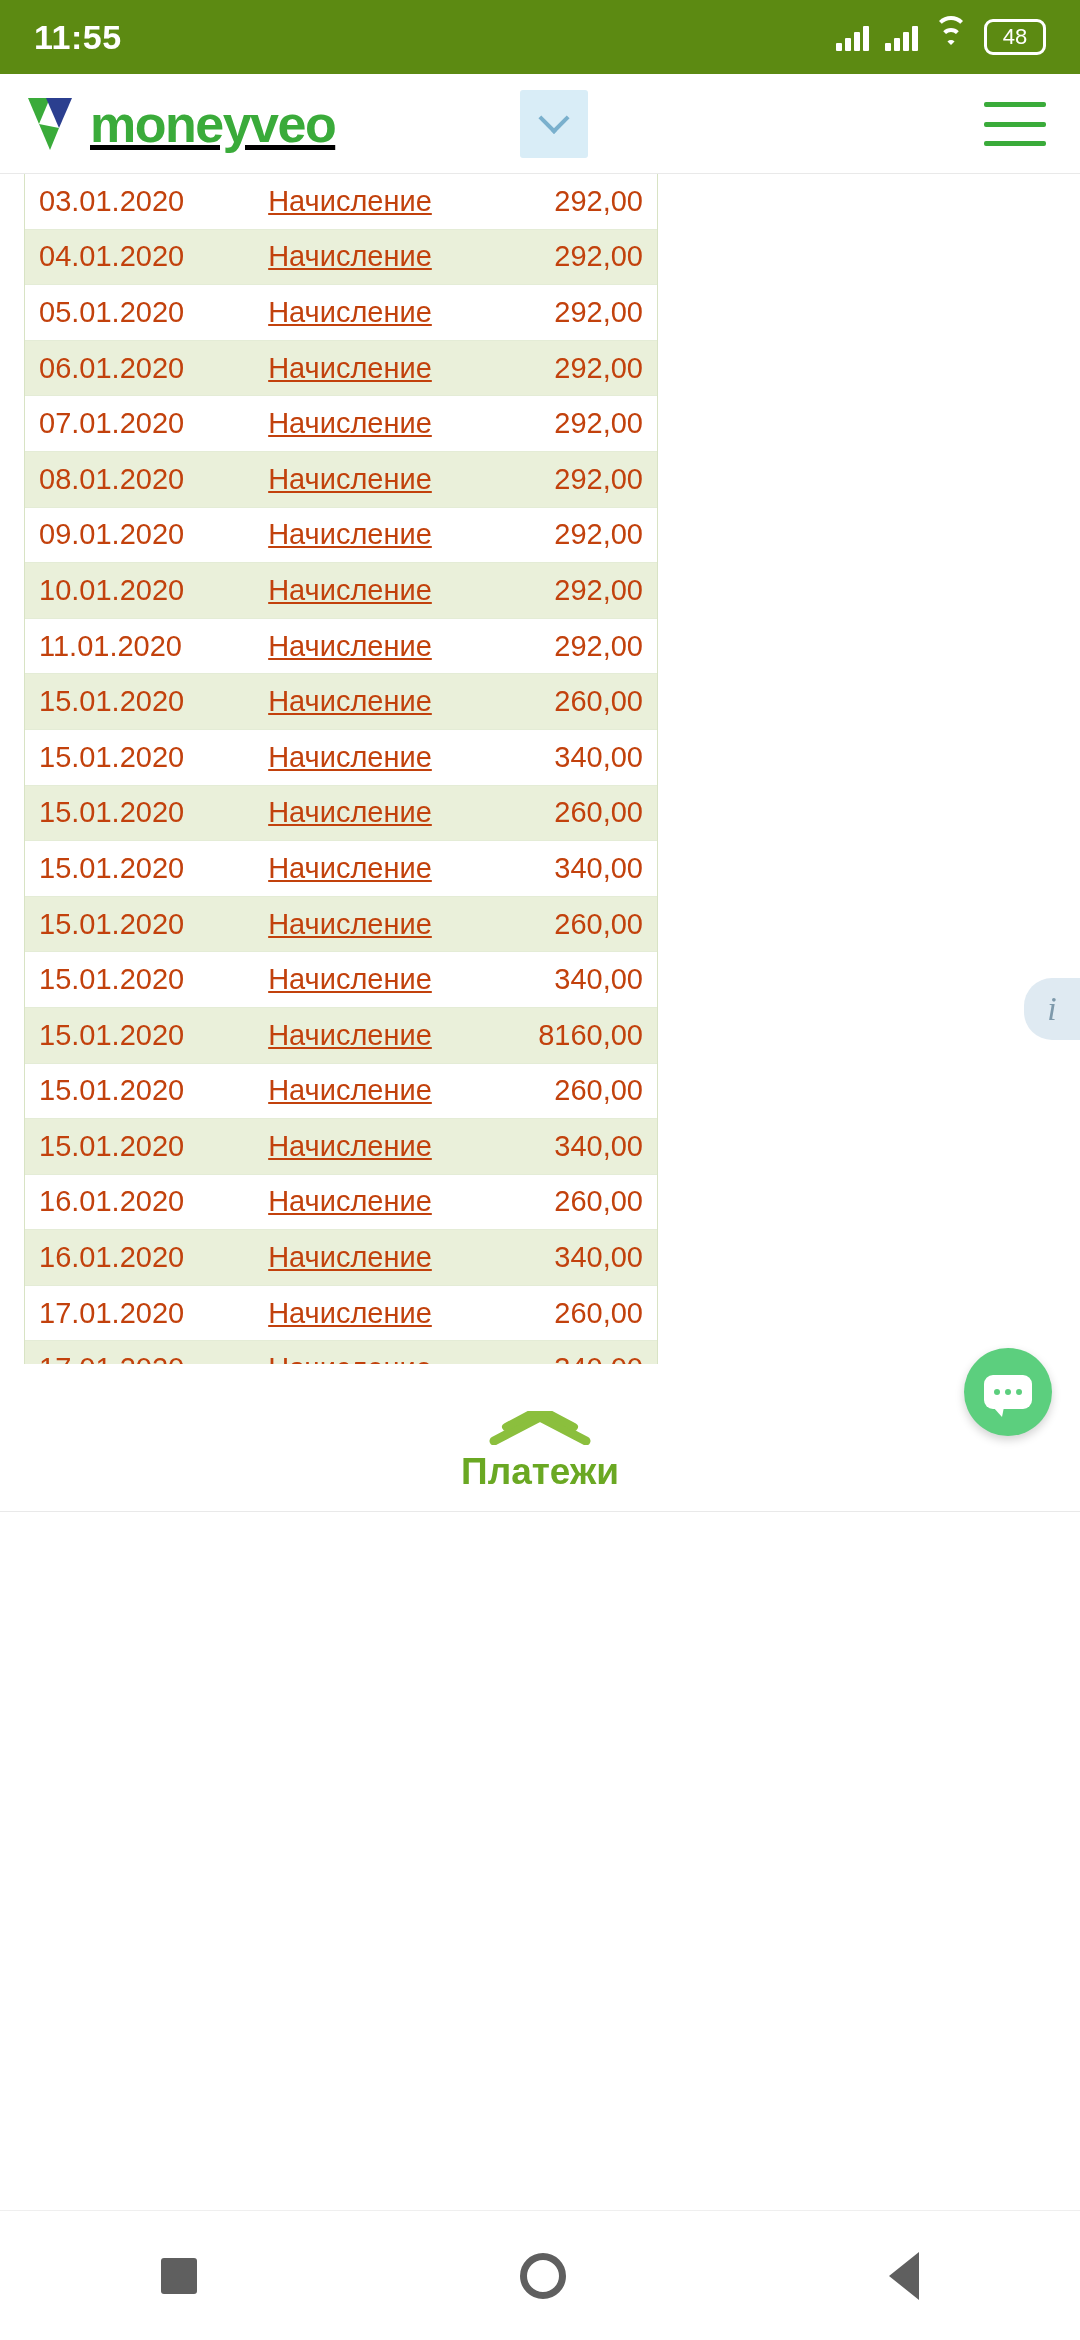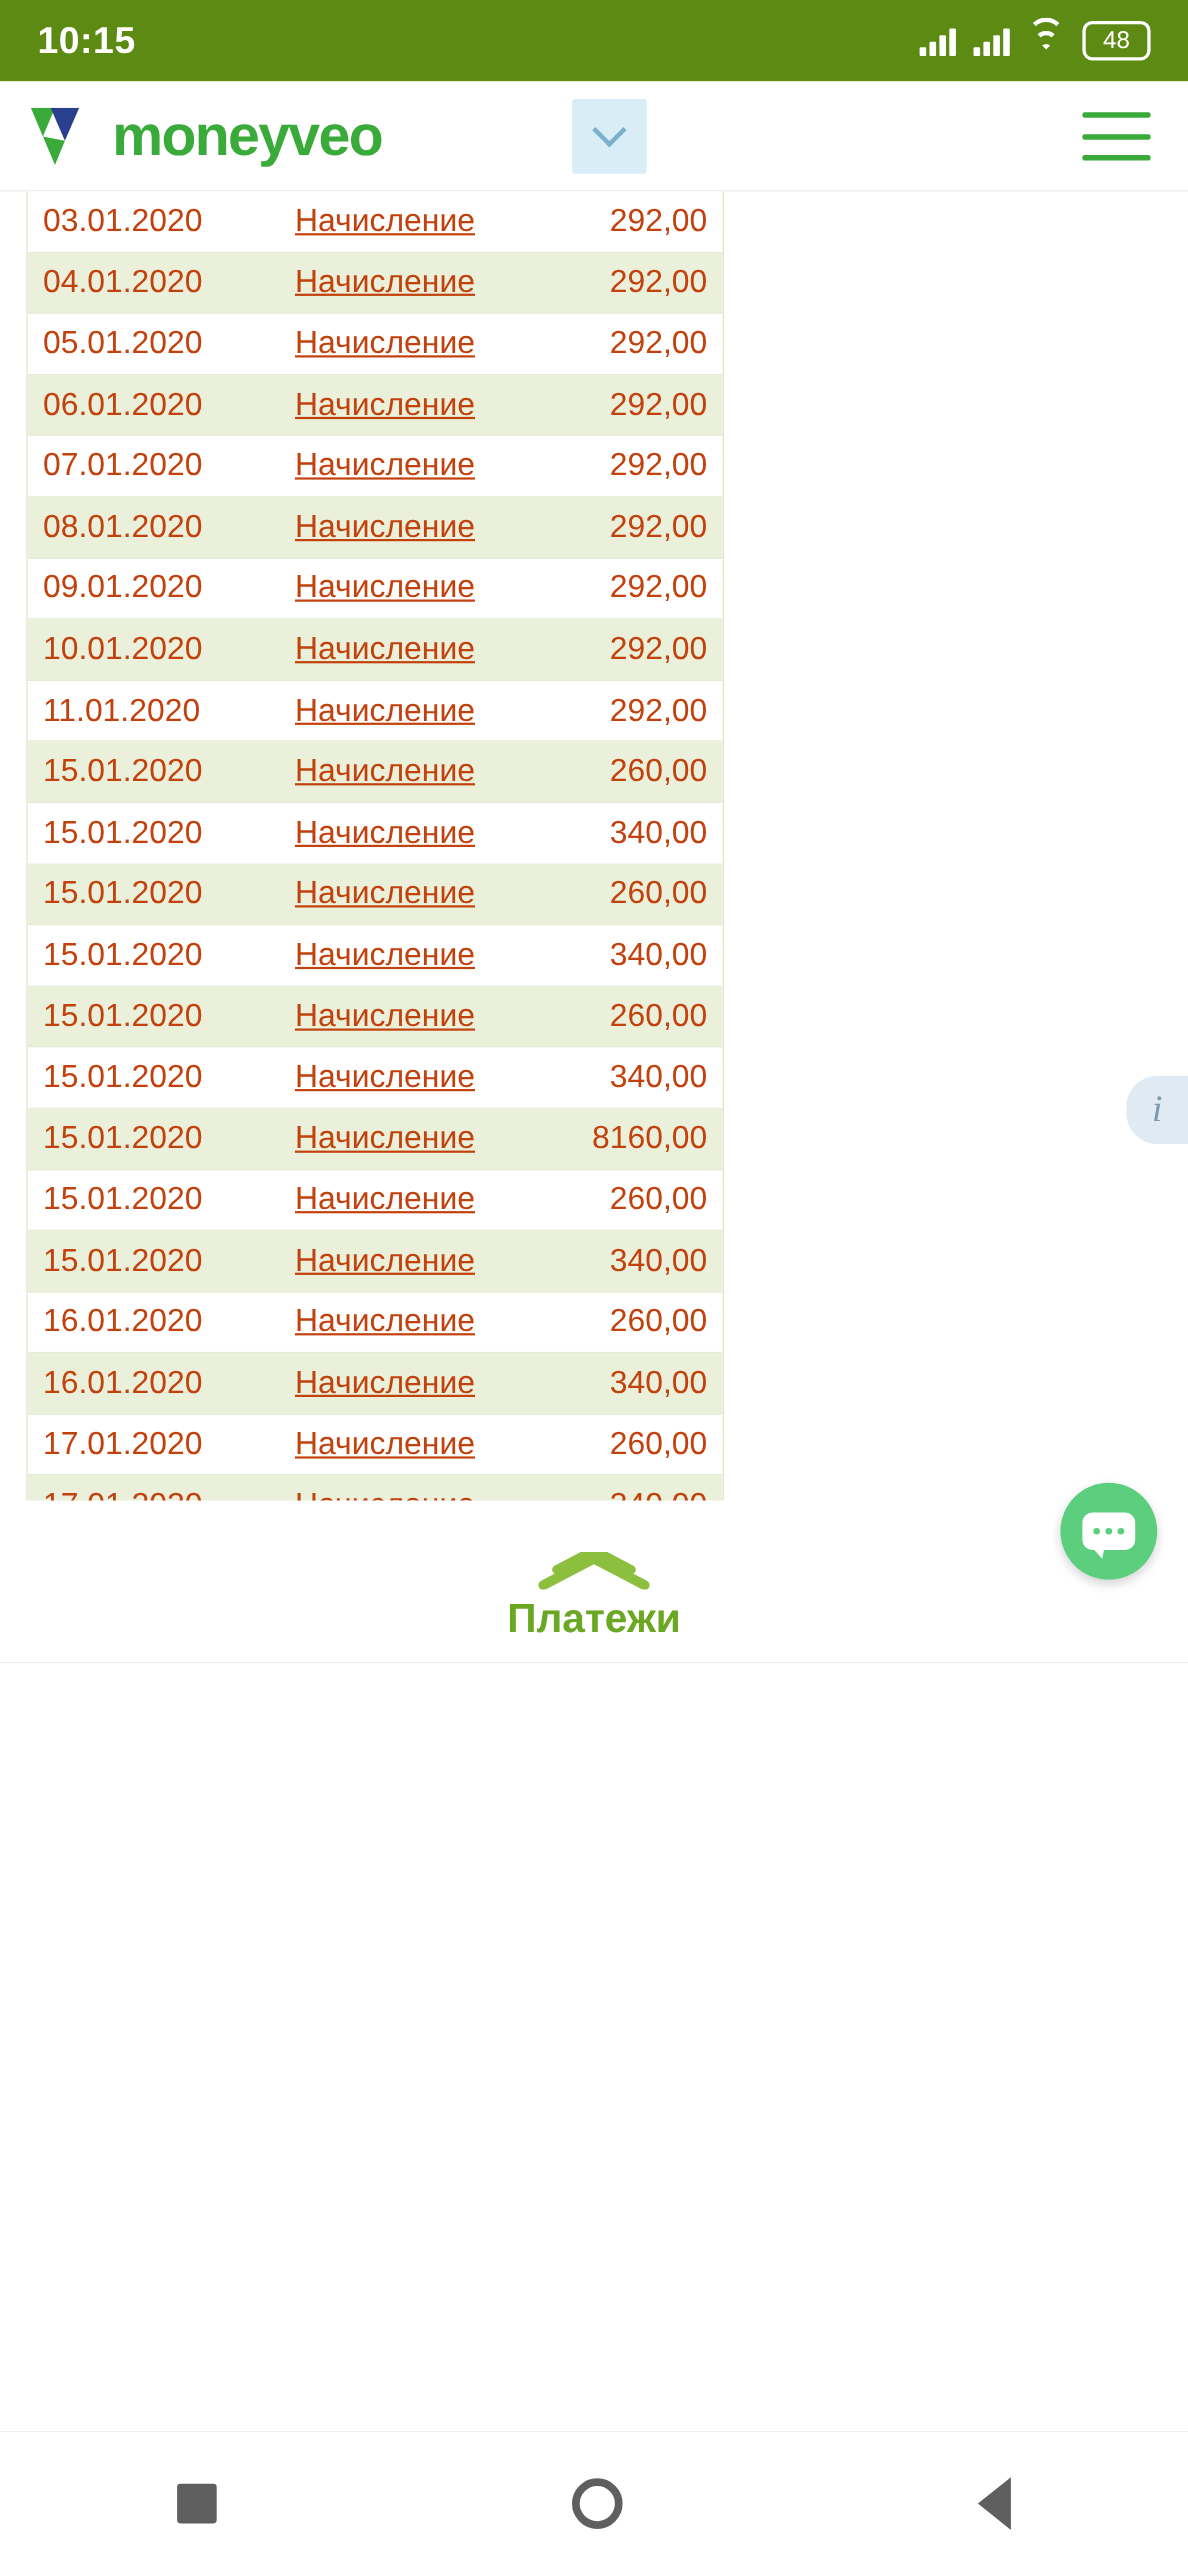--- a/index.html
+++ b/index.html
@@ -77,21 +77,21 @@
   
   .appbar {
     height: 100px;
     background: #ffffff;
     display: flex;
     align-items: center;
     padding: 0 28px;
     border-bottom: 1px solid #e9e9e9;
     position: relative;
   }
-  .logo-wrap { display: flex; align-items: center; gap: 16px; }
+  .logo-wrap { display: flex; align-items: center; gap: 4px; text-decoration: underline; }
   .logo-mark { width: 58px; height: 52px; }
   .logo-text {
     font-size: 52px;
     font-weight: bold;
     color: #3aab3a;
     letter-spacing: -1.5px;
   }
   .lang-btn {
     position: absolute;
     left: 520px;
@@ -237,21 +237,21 @@
     border-bottom: 24px solid transparent;
     border-right: 30px solid #5f5f5f;
   }
 </style>
 </head>
 <body>
 
 <div id="page">
 
   <div class="statusbar">
-    <div class="status-time">10:15</div>
+    <div class="status-time">11:55</div>
     <div class="status-icons">
       <span class="sig">
           <i></i>
           <i></i>
           <i></i>
           <i></i>
         </span>
       <span class="sig">
           <i></i>
           <i></i>

